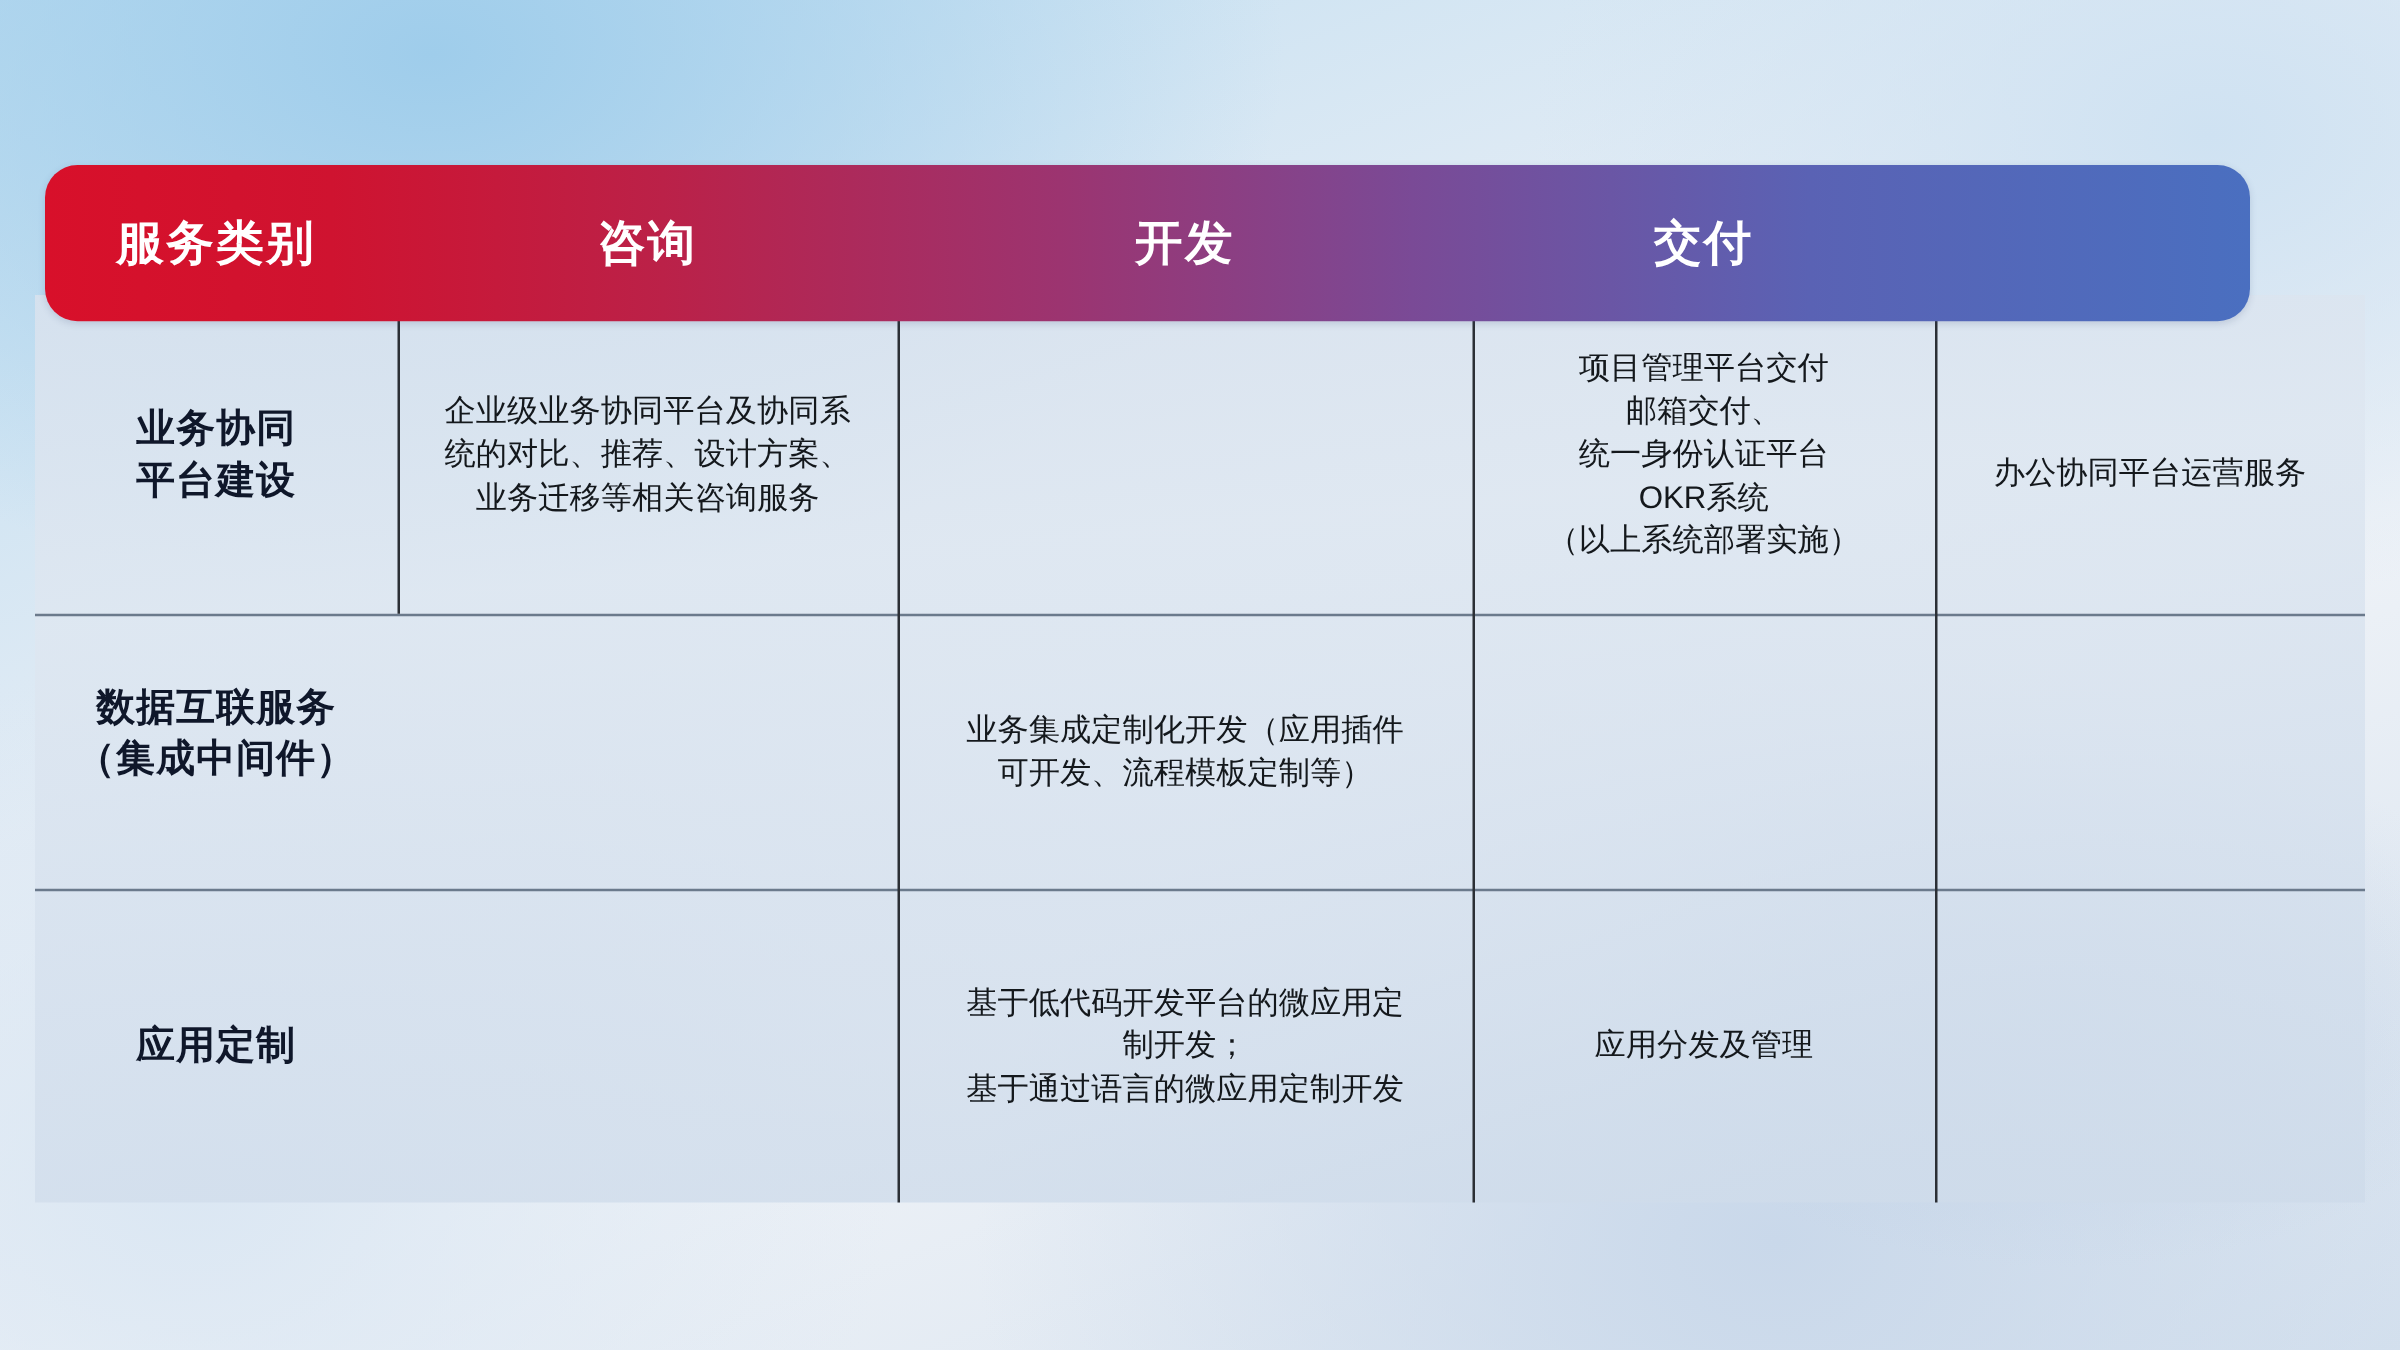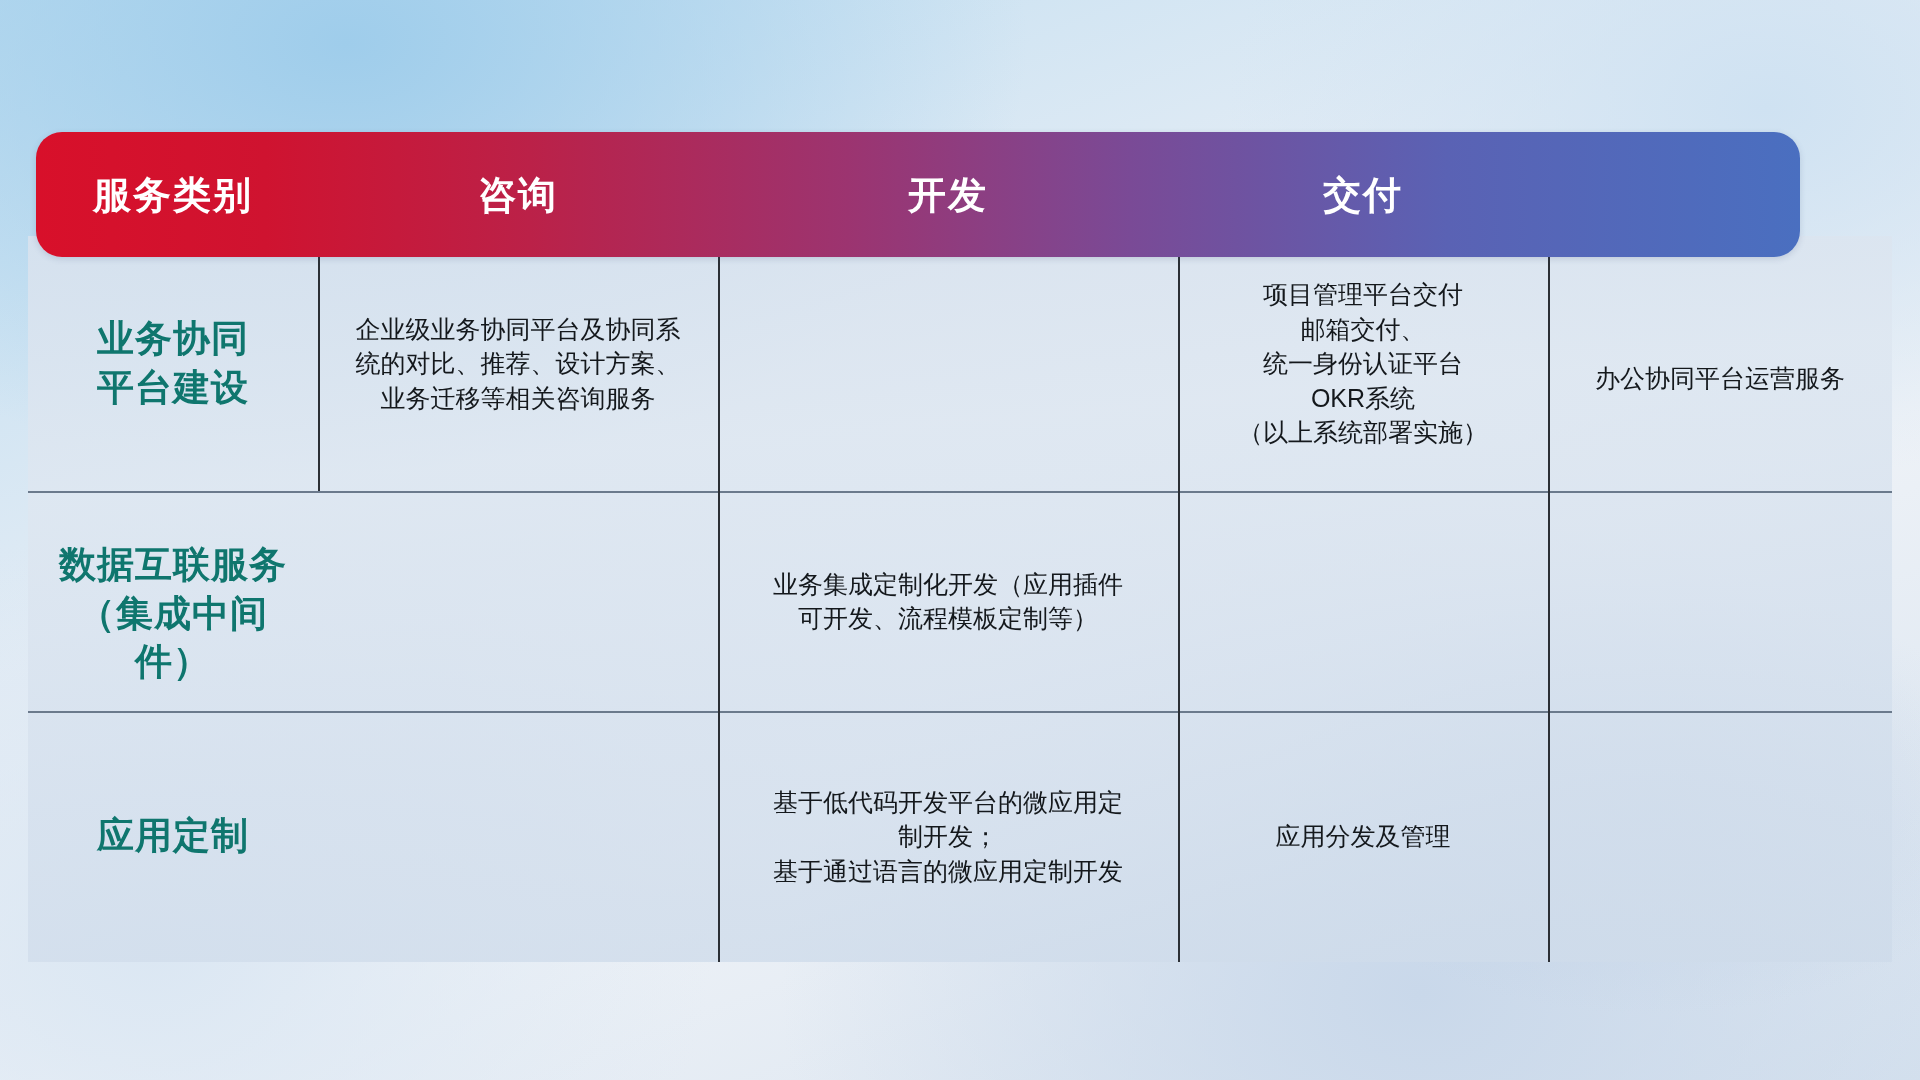--- a/index.html
+++ b/index.html
@@ -111,23 +111,23 @@
     padding: 10px 18px;
     text-align: center;
     font-size: 25px;
     line-height: 1.38;
     color: #14181c;
     white-space: pre-line;
     word-break: break-all;
   }
 
   .cell.cat {
-    color: #0f766e;
+    color: #0f172a;
     font-weight: bold;
-    font-size: 37px;
+    font-size: 31px;
     line-height: 1.32;
     letter-spacing: 1px;
   }
 
   
   .vline {
     position: absolute;
     top: 0;
     width: 2px;
     background: #2b2f35;
@@ -166,21 +166,21 @@
       <div class="cell" style="position: absolute; left: 290px; top: 0px; width: 400px; height: 255px;">企业级业务协同平台及协同系
 统的对比、推荐、设计方案、
 业务迁移等相关咨询服务</div>
       <div class="cell" style="position: absolute; left: 1150px; top: 0px; width: 370px; height: 255px;">项目管理平台交付
 邮箱交付、
 统一身份认证平台
 OKR系统
 （以上系统部署实施）</div>
       <div class="cell" style="position: absolute; left: 1520px; top: 15px; width: 344px; height: 255px;">办公协同平台运营服务</div>
       <div class="hline" style="top: 255px;"></div>
-      <div class="cell cat" style="position: absolute; left: 0px; top: 268px; width: 290px; height: 220px;">数据互联服务
+      <div class="cell cat" style="position: absolute; left: 0px; top: 241px; width: 290px; height: 220px;">数据互联服务
 （集成中间件）</div>
       <div class="cell" style="position: absolute; left: 690px; top: 255px; width: 460px; height: 220px;">业务集成定制化开发（应用插件
 可开发、流程模板定制等）</div>
       <div class="cell" style="position: absolute; left: 1150px; top: 255px; width: 370px; height: 220px;"></div>
       <div class="cell" style="position: absolute; left: 1520px; top: 255px; width: 344px; height: 220px;"></div>
       <div class="hline" style="top: 475px;"></div>
       <div class="cell cat" style="position: absolute; left: 0px; top: 475px; width: 290px; height: 251px;">应用定制</div>
       <div class="cell" style="position: absolute; left: 690px; top: 475px; width: 460px; height: 251px;">基于低代码开发平台的微应用定
 制开发；
 基于通过语言的微应用定制开发</div>

